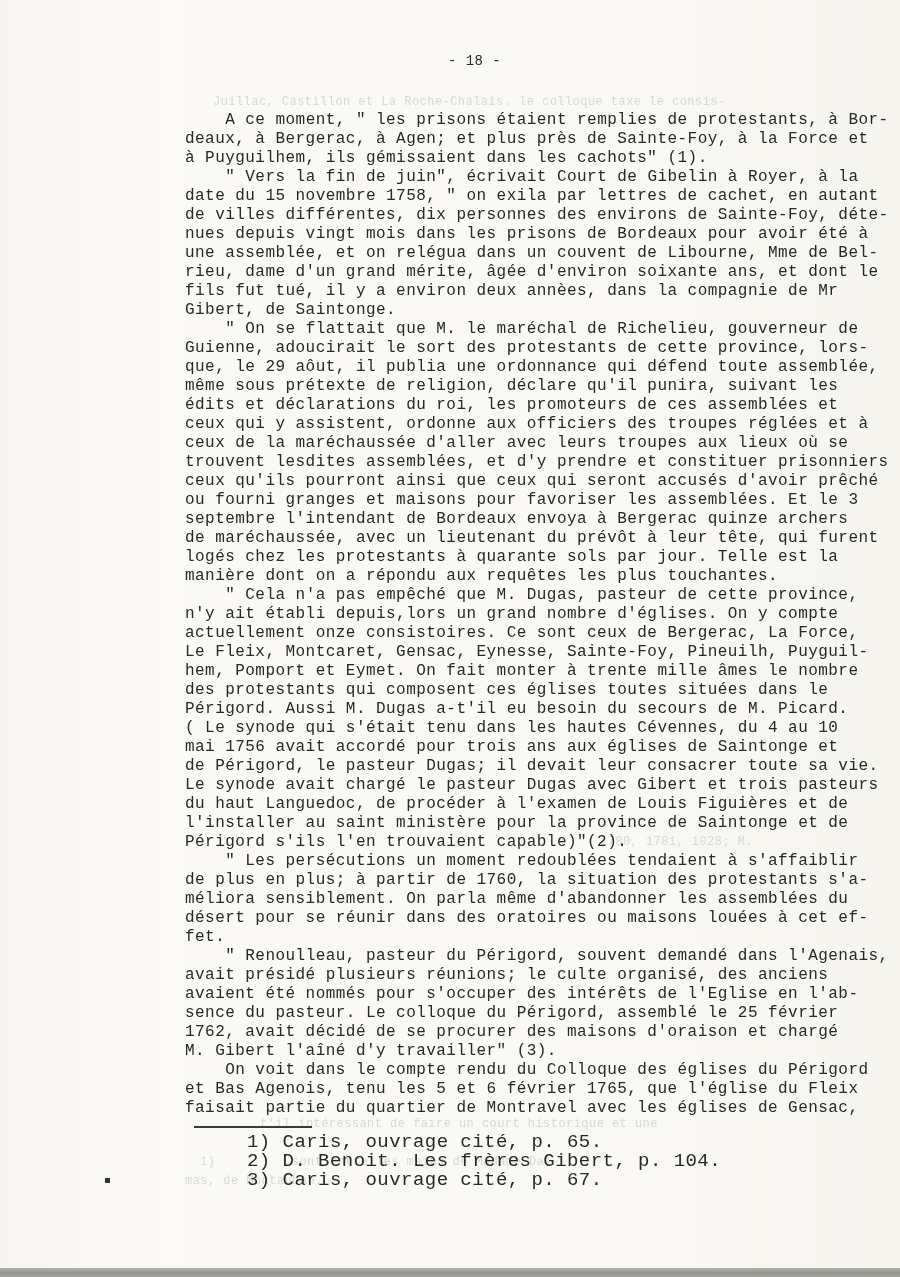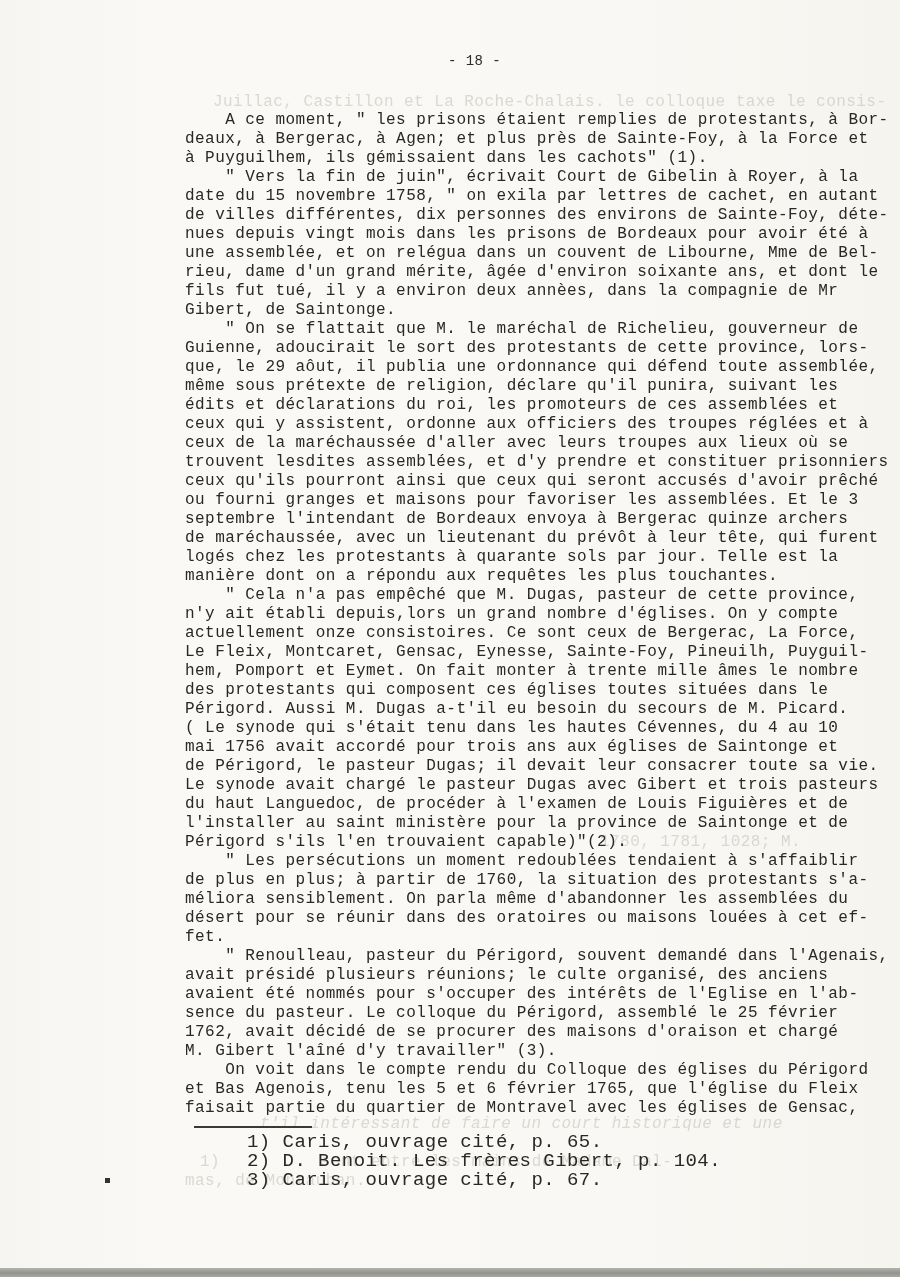--- a/index.html
+++ b/index.html
@@ -62,21 +62,21 @@
   .ghost-layer {
     position: absolute;
     inset: 0;
     pointer-events: none;
     opacity: 0.5;
     filter: blur(0.5px);
   }
   .ghost-line {
     position: absolute;
     color: #b6bbb2;
-    font-size: 16px;
+    font-size: 12px;
     line-height: 19px;
     letter-spacing: 0.45px;
     white-space: pre;
   }
   .bottom-edge {
     position: absolute;
     left: 0;
     top: 1268px;
     width: 900px;
     height: 9px;
@@ -92,21 +92,21 @@
   }
 </style>
 </head>
 <body>
 
 <div class="page">
 
   <div class="ghost-layer">
     <div class="ghost-line" style="left:213px; top:93px;">Juillac, Castillon et La Roche-Chalais. le colloque taxe le consis-</div>
     <div class="ghost-line" style="left:600px; top:833px;">1780, 1781, 1028; M.</div>
-    <div class="ghost-line" style="left:260px; top:1115px;font-style:italic;">t'il intéressant de faire un court historique et une</div>
+    <div class="ghost-line" style="left:260px; top:1115px;">t'il intéressant de faire un court historique et une</div>
     <div class="ghost-line" style="left:200px; top:1153px;text-align:center;">1)          sont entre les mains de Madame Dal-</div>
     <div class="ghost-line" style="left:185px; top:1172px;">mas, de Montauban.</div>
   </div>
 
   <div class="page-number">- 18 -</div>
 
   <div class="text-block">
     <p class="para">    A ce moment, " les prisons étaient remplies de protestants, à Bor-
 deaux, à Bergerac, à Agen; et plus près de Sainte-Foy, à la Force et
 à Puyguilhem, ils gémissaient dans les cachots" (1).</p>

